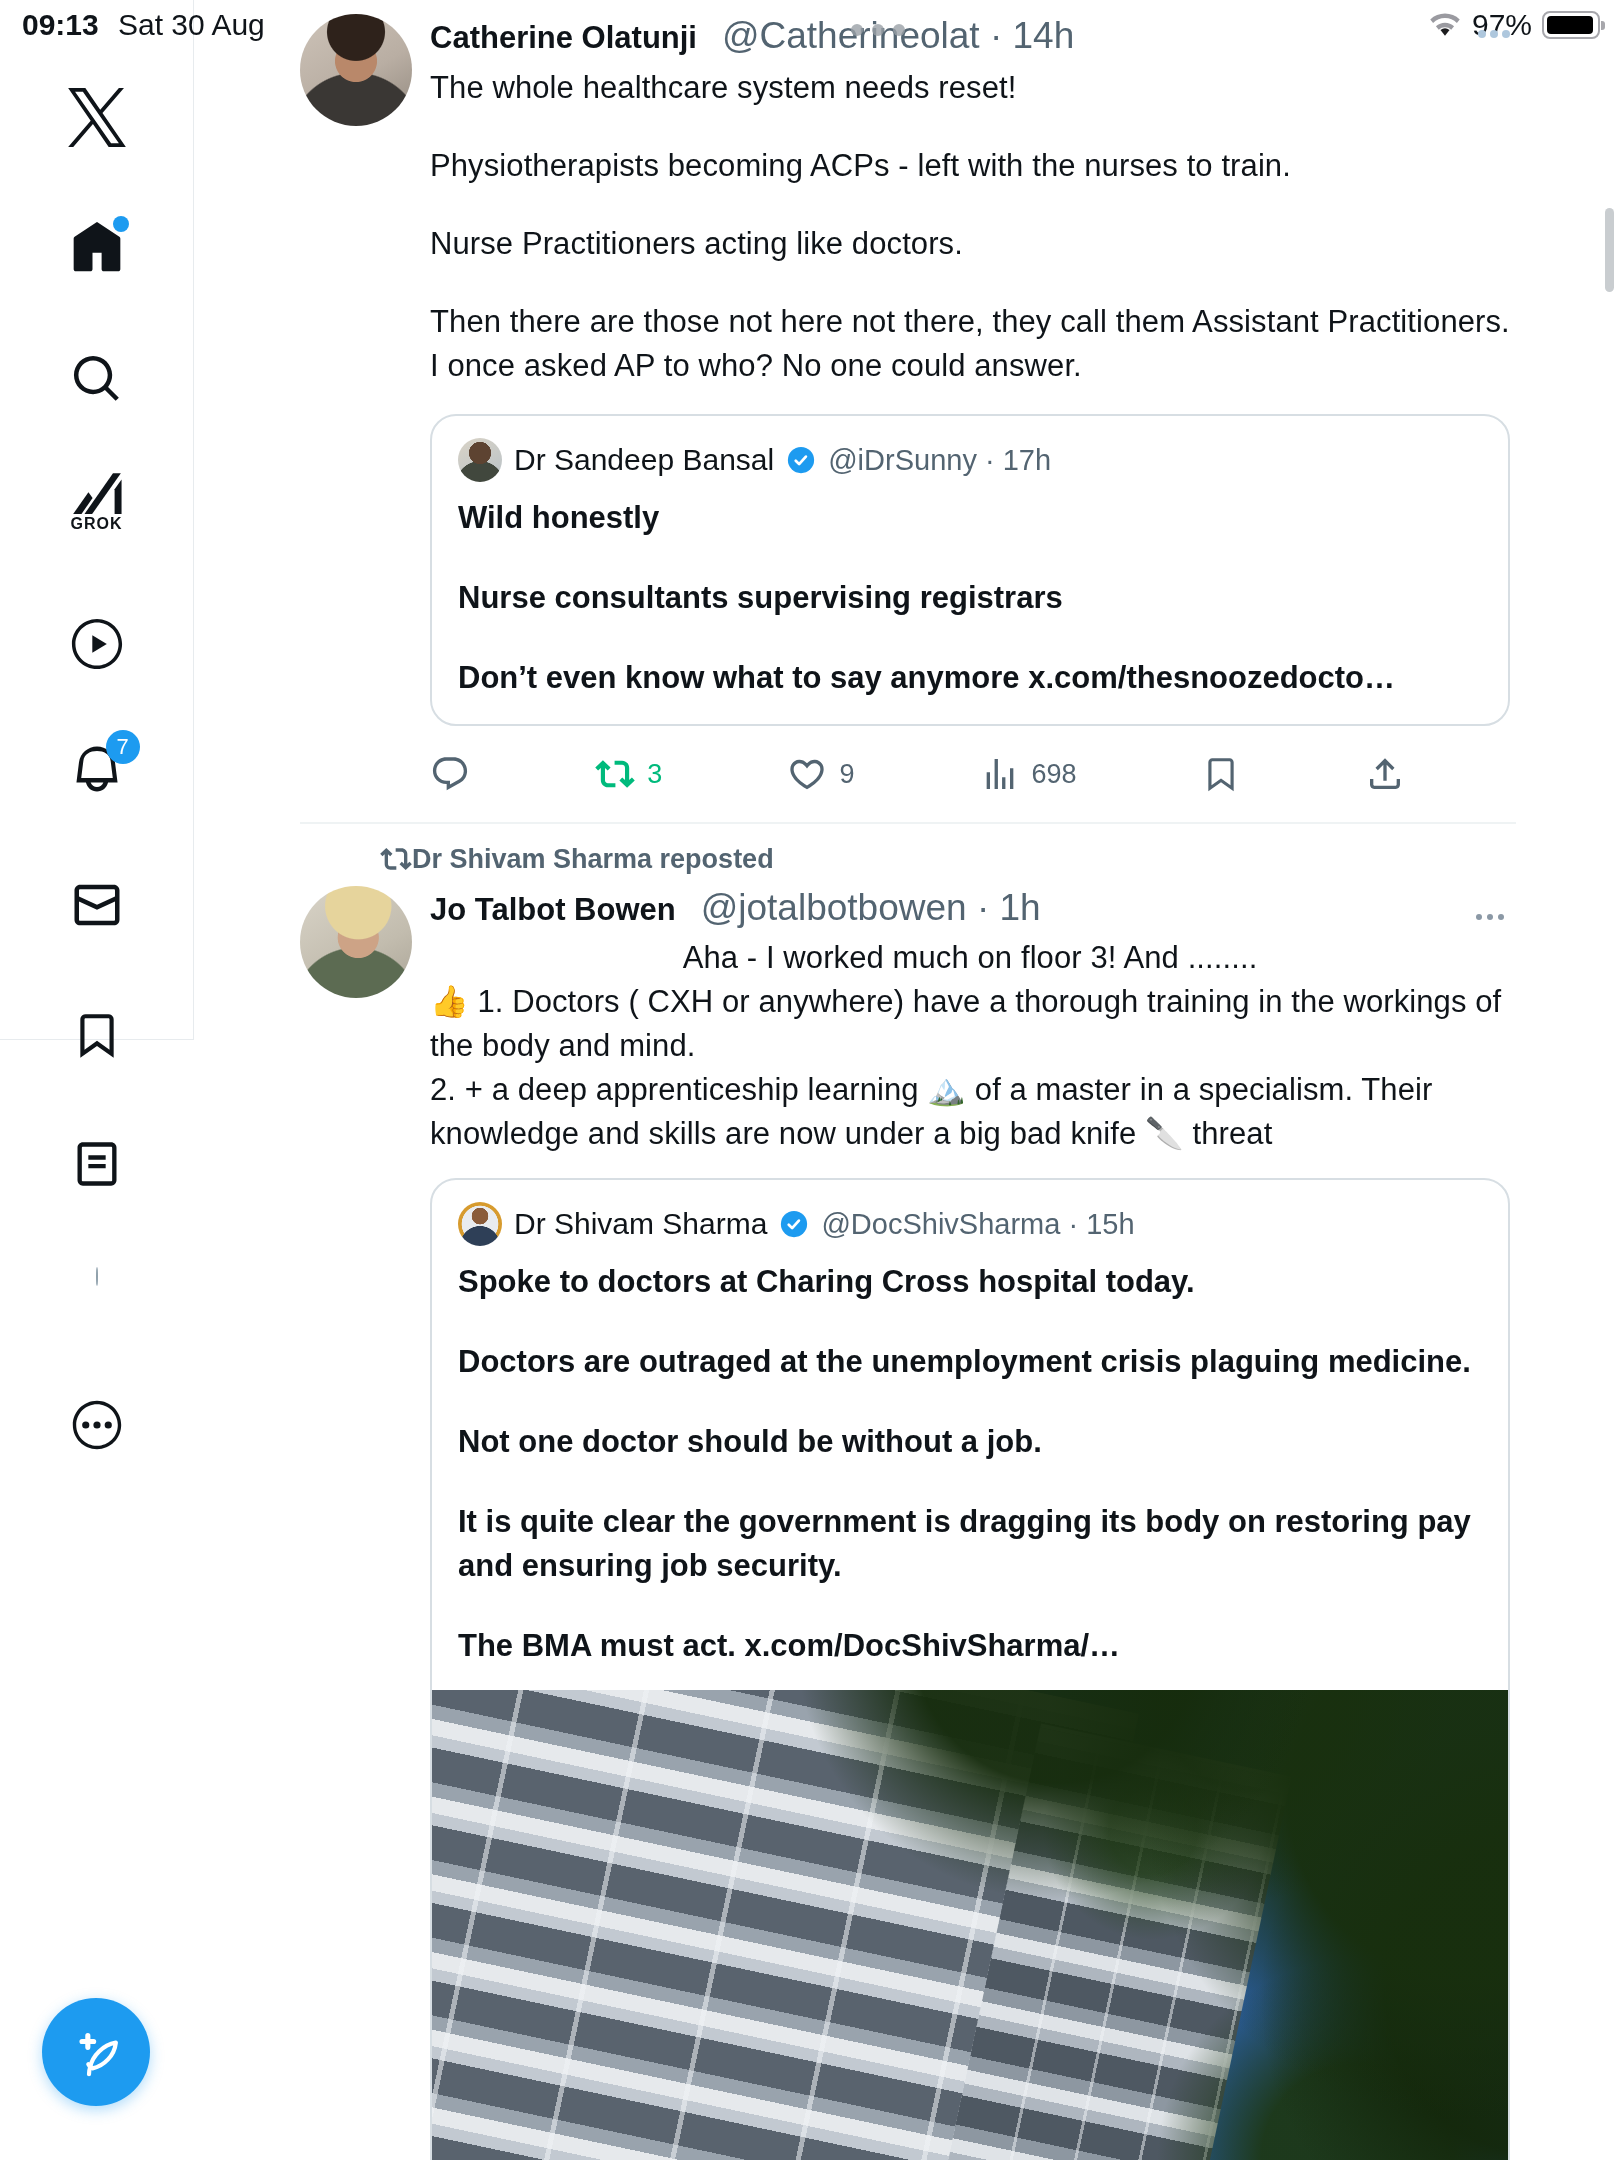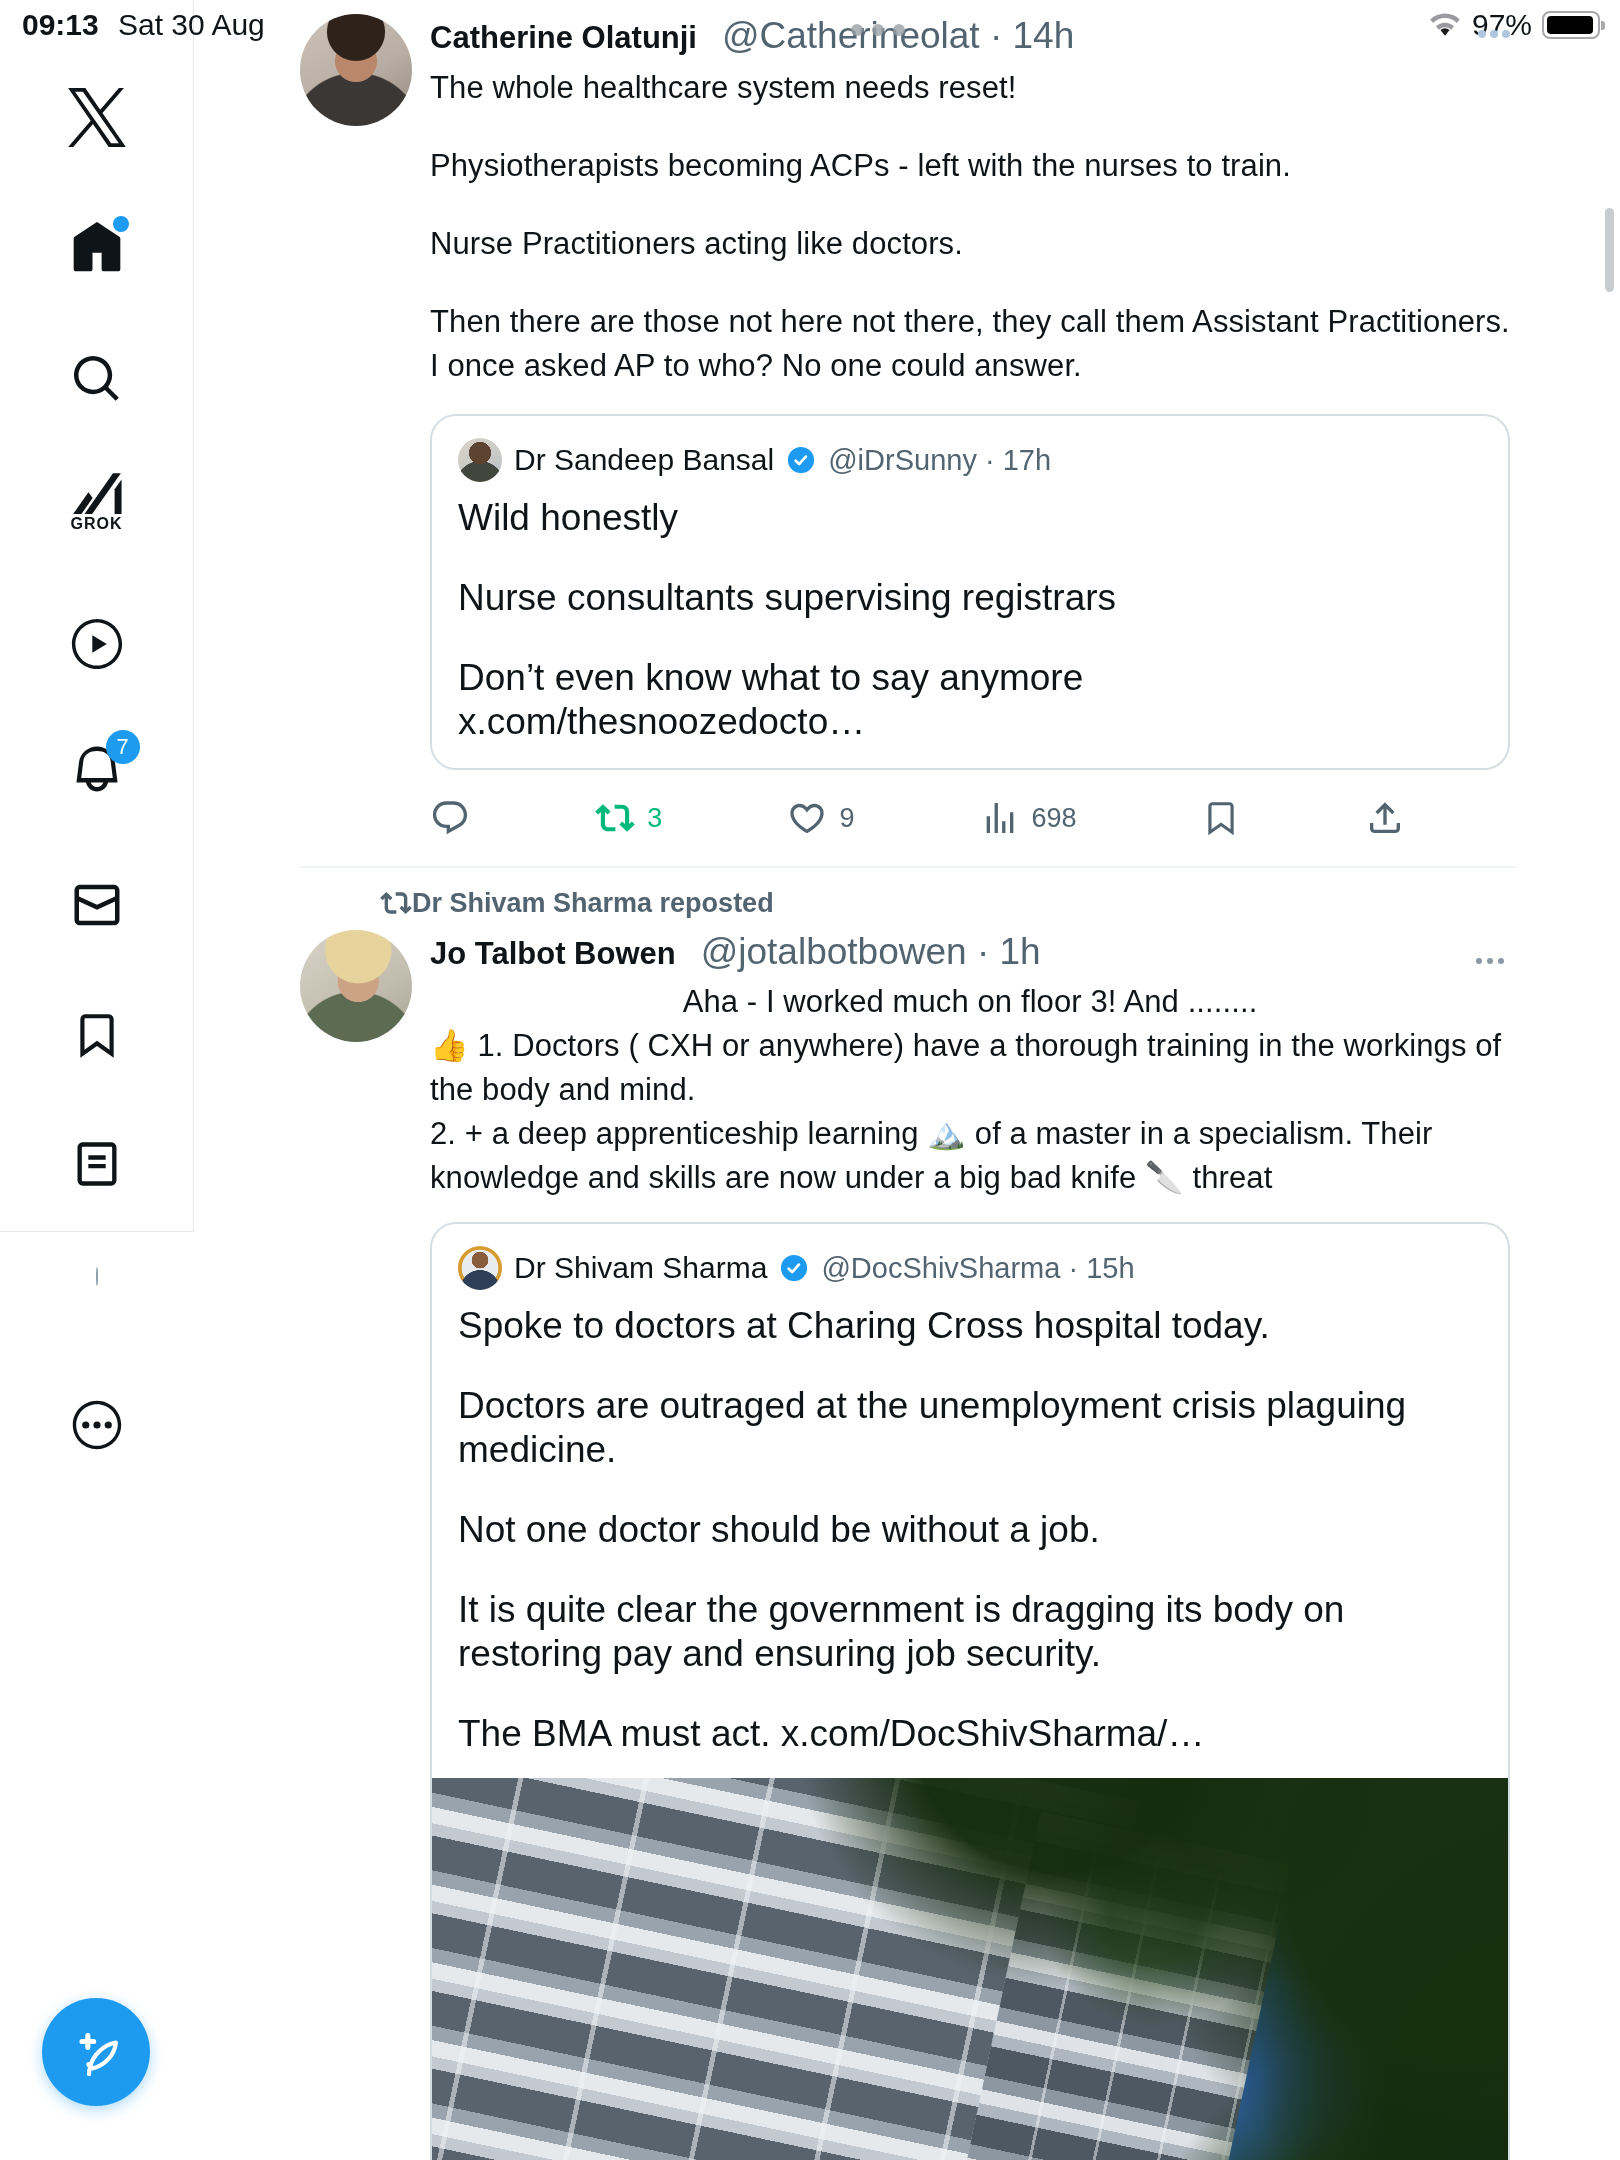--- a/index.html
+++ b/index.html
@@ -17,21 +17,21 @@
   .battery .nub { position:absolute; right:-7px; top:8px; width:4px; height:9px; background:#a7a7ac; border-radius:0 3px 3px 0; }
   .mt-dots { position:absolute; left:851px; top:24px; display:flex; gap:9px; z-index:50; }
   .mt-dots i { width:12px; height:12px; border-radius:50%; background:#9aa0a6; opacity:.8; }
   .bt-dots { position:absolute; left:1478px; top:30px; display:flex; gap:4px; z-index:41; }
   .bt-dots i { width:8px; height:8px; border-radius:50%; background:#aec7dd; }
 
   
   .scroll-thumb { position:absolute; right:6px; top:208px; width:9px; height:84px; background:#c9cdd0; border-radius:5px; z-index:60; }
 
   
-  .sidebar { position:absolute; left:0; top:0; width:194px; height:1232px; border-right:1.5px solid #e7ebee; border-bottom:1.5px solid #e7ebee; background:#fff; z-index:30; }
+  .sidebar { position:absolute; left:0; top:0; width:194px; height:1040px; border-right:1.5px solid #e7ebee; border-bottom:1.5px solid #e7ebee; background:#fff; z-index:30; }
   .side-item { position:absolute; left:50%; transform:translateX(-50%); }
   .si-x      { top:88px; }
   .si-home   { top:220px; }
   .si-search { top:352px; }
   .si-grok   { top:470px; text-align:center; }
   .si-grok .grok-label { display:block; font-size:16px; font-weight:700; letter-spacing:1px; margin-top:1px; }
   .si-play   { top:616px; }
   .si-bell   { top:742px; }
   .si-mail   { top:878px; }
   .si-bm     { top:1008px; }
@@ -83,21 +83,21 @@
       radial-gradient(circle at 50% 34%, #5d4331 30%, transparent 31%),
       radial-gradient(circle at 50% 108%, #41473d 46%, transparent 47%),
       linear-gradient(150deg,#d9d3c6, #b9c2c8); }
   .av-shivam { background:
       radial-gradient(circle at 50% 32%, #8a5c3a 22%, transparent 23%),
       radial-gradient(circle at 50% 100%, #2e3f57 40%, transparent 41%),
       radial-gradient(circle at 50% 50%, #e9ecef 58%, #d79b2e 60%); }
   .q-name { font-size:30px; font-weight:400; }
   .q-meta { font-size:29px; color:#536471; }
   .vbadge { flex:0 0 auto; }
-  .q-text p { font-size:37px; line-height:44px; margin-top:36px; }
+  .q-text p { font-size:31px; line-height:44px; margin-top:36px;font-weight:bold; }
   .q-text p:first-child { margin-top:12px; }
 
   
   .q-media { position:relative; margin:22px -26px -24px; height:500px; overflow:hidden; background:linear-gradient(100deg,#4a7fb8 0%, #2f63a6 55%, #275a9c 100%); }
   .cloud1,.cloud2 { position:absolute; border-radius:50%; background:radial-gradient(closest-side, rgba(255,255,255,.85), rgba(255,255,255,0)); }
   .cloud1 { left:44%; top:18%; width:180px; height:260px; transform:rotate(18deg); opacity:.8; }
   .cloud2 { left:56%; top:36%; width:160px; height:300px; transform:rotate(10deg); opacity:.7; }
   .bldg { position:absolute; left:-90px; top:-60px; width:730px; height:720px; transform:rotate(12deg); transform-origin:50% 50%;
           background:
           repeating-linear-gradient(90deg, transparent 0 118px, rgba(240,243,246,.55) 118px 123px),

